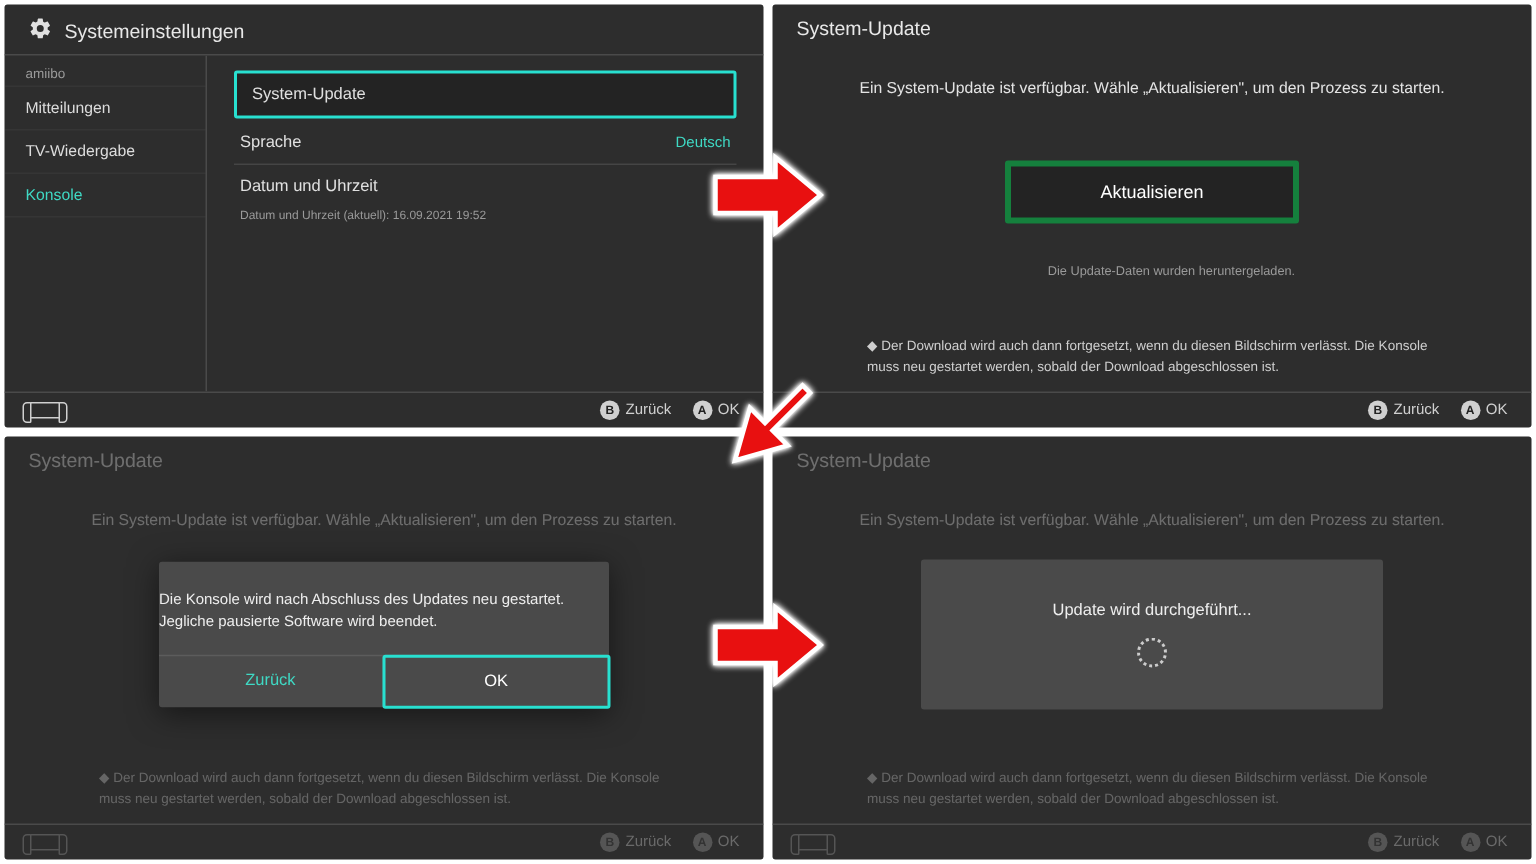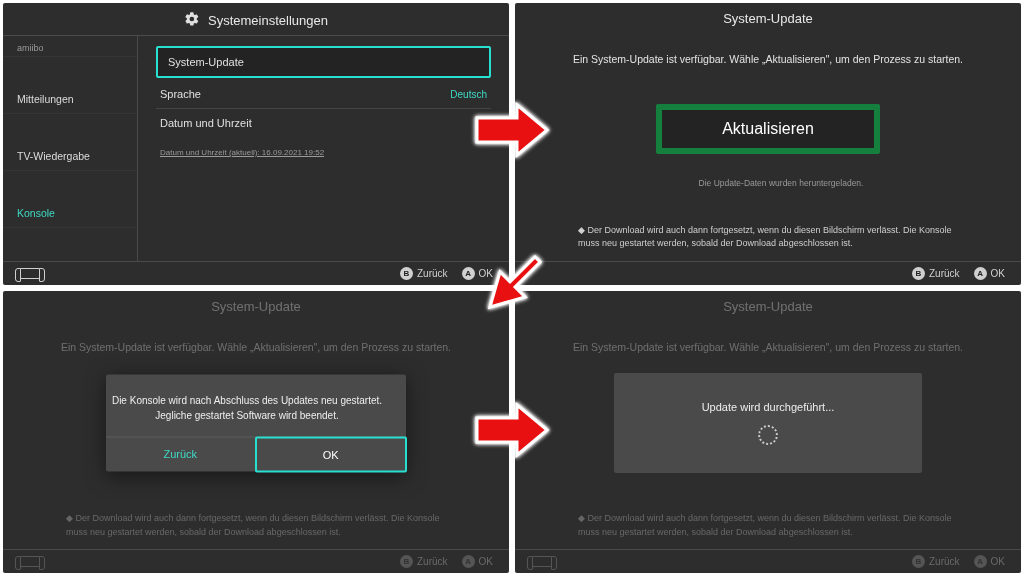--- a/index.html
+++ b/index.html
@@ -28,33 +28,31 @@
     overflow: hidden;
     font-size: 10px;
     position: relative;
   }
   .titlebar {
     display: flex;
     align-items: center;
     gap: 8px;
     padding: 8px 16px 6px 16px;
     border-bottom: 1px solid #4a4a4a;
-    justify-content: center;
   }
   .titlebar.plain { border-bottom: none; padding-bottom: 2px; }
   .gear svg { width: 16px; height: 16px; fill: #e0e0e0; }
   .title { font-size: 13px; font-weight: 400; color: #e8e8e8; }
   .body { flex: 1; display: flex; overflow: hidden; position: relative; }
   .sidebar {
     width: 135px;
     border-right: 1px solid #4a4a4a;
     padding: 4px 0;
     display: flex;
     flex-direction: column;
-    gap: 28px;
   }
   .side-item {
     padding: 8px 14px;
     font-size: 10.5px;
     color: #dcdcdc;
     border-bottom: 1px solid rgba(255,255,255,0.04);
     cursor: pointer;
   }
   .side-item.small { font-size: 9px; color: #9a9a9a; padding: 3px 14px; }
   .side-item.active { color: #3fd9c4; }
@@ -71,21 +69,21 @@
   .row .value.blur { filter: blur(3px); color: #6fe05a; letter-spacing: 1px; }
   .row.highlight {
     border: 2px solid #28e0d0;
     border-radius: 2px;
     background: #232323;
     padding: 8px 10px;
     margin-bottom: 2px;
   }
   .sublabel { font-size: 8px; color: #8a8a8a; padding: 2px 6px 6px 6px; display: block; }
   .sublabel::before { content: "ⓘ "; }
-  .smalltime { font-size: 8px; color: #9a9a9a; padding-top: 4px; text-decoration: underline; }
+  .smalltime { font-size: 8px; color: #9a9a9a; padding-top: 4px; }
 
   .footer {
     border-top: 1px solid #4a4a4a;
     display: flex;
     align-items: center;
     justify-content: space-between;
     padding: 5px 16px;
     font-size: 10px;
     color: #d0d0d0;
   }
@@ -110,24 +108,24 @@
   .switch-icon::after  { right: -5px; border-radius: 1px 3px 3px 1px; }
 
   
   .center-col {
     flex: 1; display: flex; flex-direction: column;
     align-items: center; justify-content: space-between;
     padding: 24px 40px 10px 40px;
   }
   .msg { font-size: 10.5px; color: #e4e4e4; text-align: left; line-height: 1.5; margin-bottom: 18px; }
   .big-btn {
-    border: 6px solid #15803d;
+    border: 4px solid #15803d;
     background: #232323;
     color: #fff;
-    font-size: 16px;
+    font-size: 12px;
     padding: 10px 60px;
     border-radius: 2px;
     cursor: pointer;
   }
   .tiny { font-size: 8.5px; color: #9a9a9a; text-align: center; margin-top: 6px; margin-left: 26px; }
   .note {
     font-size: 9px; color: #cfcfcf; line-height: 1.5;
     margin-top: 18px; max-width: 380px;
   }
   .note::before { content: "◆ "; }
@@ -139,21 +137,21 @@
   .modal {
     position: absolute;
     left: 50%; top: 46%;
     transform: translate(-50%,-50%);
     width: 300px;
     background: #4a4a4a;
     border-radius: 2px;
     box-shadow: 0 4px 20px rgba(0,0,0,0.5);
     z-index: 5;
   }
-  .modal-body { padding: 18px 18px 14px 0; font-size: 10px; color: #eee; line-height: 1.5; text-align: center; }
+  .modal-body { padding: 18px 18px 14px 0; font-size: 10px; color: #eee; line-height: 1.5; }
   .modal-btns { display: flex; border-top: 1px solid #5c5c5c; }
   .modal-btns > div {
     flex: 1; text-align: center; padding: 10px 0;
     font-size: 11px; cursor: pointer;
   }
   .modal-btns .back { color: #3fd9c4; border-right: 1px solid #5c5c5c; }
   .modal-btns .ok {
     color: #fff; border: 2px solid #28e0d0;
     border-radius: 2px; margin: -1px;
   }
@@ -215,21 +213,21 @@
         <div class="side-item active">Konsole</div>
       </div>
       <div class="content">
         <div class="row highlight">
           <span class="label">System-Update</span>
         </div>
         <div class="row">
           <span class="label">Sprache</span>
           <span class="value">Deutsch</span>
         </div>
-        <div class="row" style="border-bottom:none;flex-direction:column;align-items:flex-start;gap:15px">
+        <div class="row" style="border-bottom:none;flex-direction:column;align-items:flex-start;gap:5px">
           <span class="label">Datum und Uhrzeit</span>
           <span class="smalltime">Datum und Uhrzeit (aktuell): 16.09.2021 19:52</span>
         </div>
       </div>
     </div>
     <div class="footer">
       <span class="switch-icon"></span>
       <div class="footer-right">
         <span class="btn-hint">
             <span class="circle">B</span>
@@ -275,21 +273,21 @@
       <span class="title">System-Update</span>
     </div>
     <div class="body">
       <div class="center-col faded">
         <div class="msg">Ein System-Update ist verfügbar. Wähle „Aktualisieren", um den Prozess zu starten.</div>
         <div class="note" style="margin-top:60px">Der Download wird auch dann fortgesetzt, wenn du diesen Bildschirm verlässt. Die Konsole muss neu gestartet werden, sobald der Download abgeschlossen ist.</div>
       </div>
       <div class="modal">
         <div class="modal-body">
           <div>Die Konsole wird nach Abschluss des Updates neu gestartet.</div>
-          <div>Jegliche gestartet Software wird beendet.</div>
+          <div>Jegliche pausierte Software wird beendet.</div>
         </div>
         <div class="modal-btns">
           <div class="back">Zurück</div>
           <div class="ok">OK</div>
         </div>
       </div>
     </div>
     <div class="footer dimmed">
       <span class="switch-icon"></span>
       <div class="footer-right">

